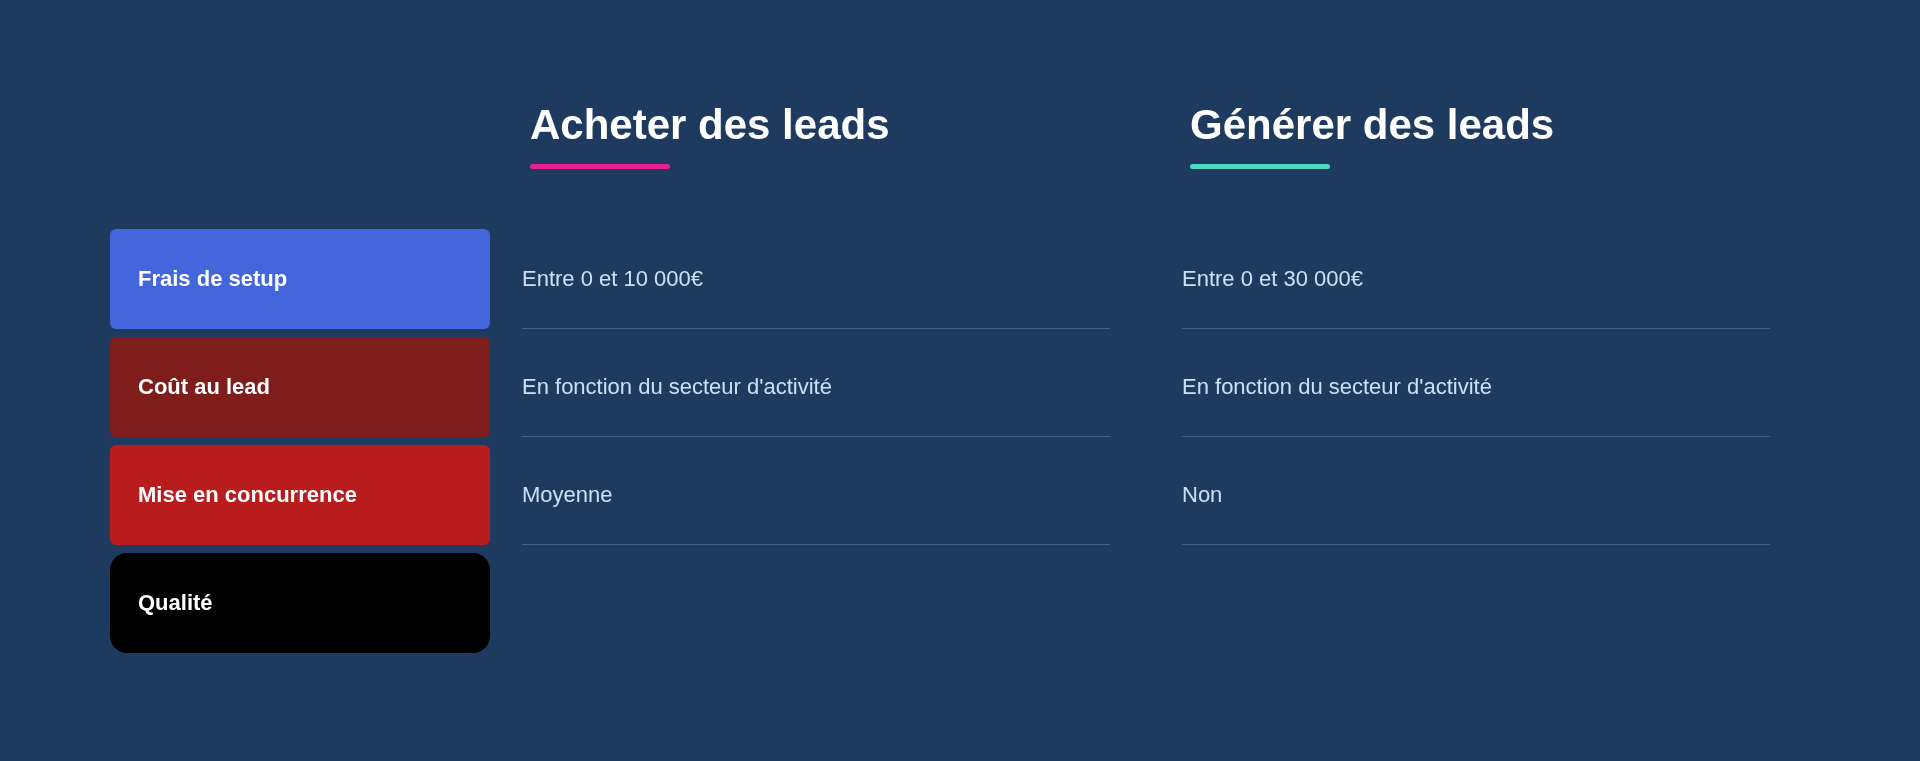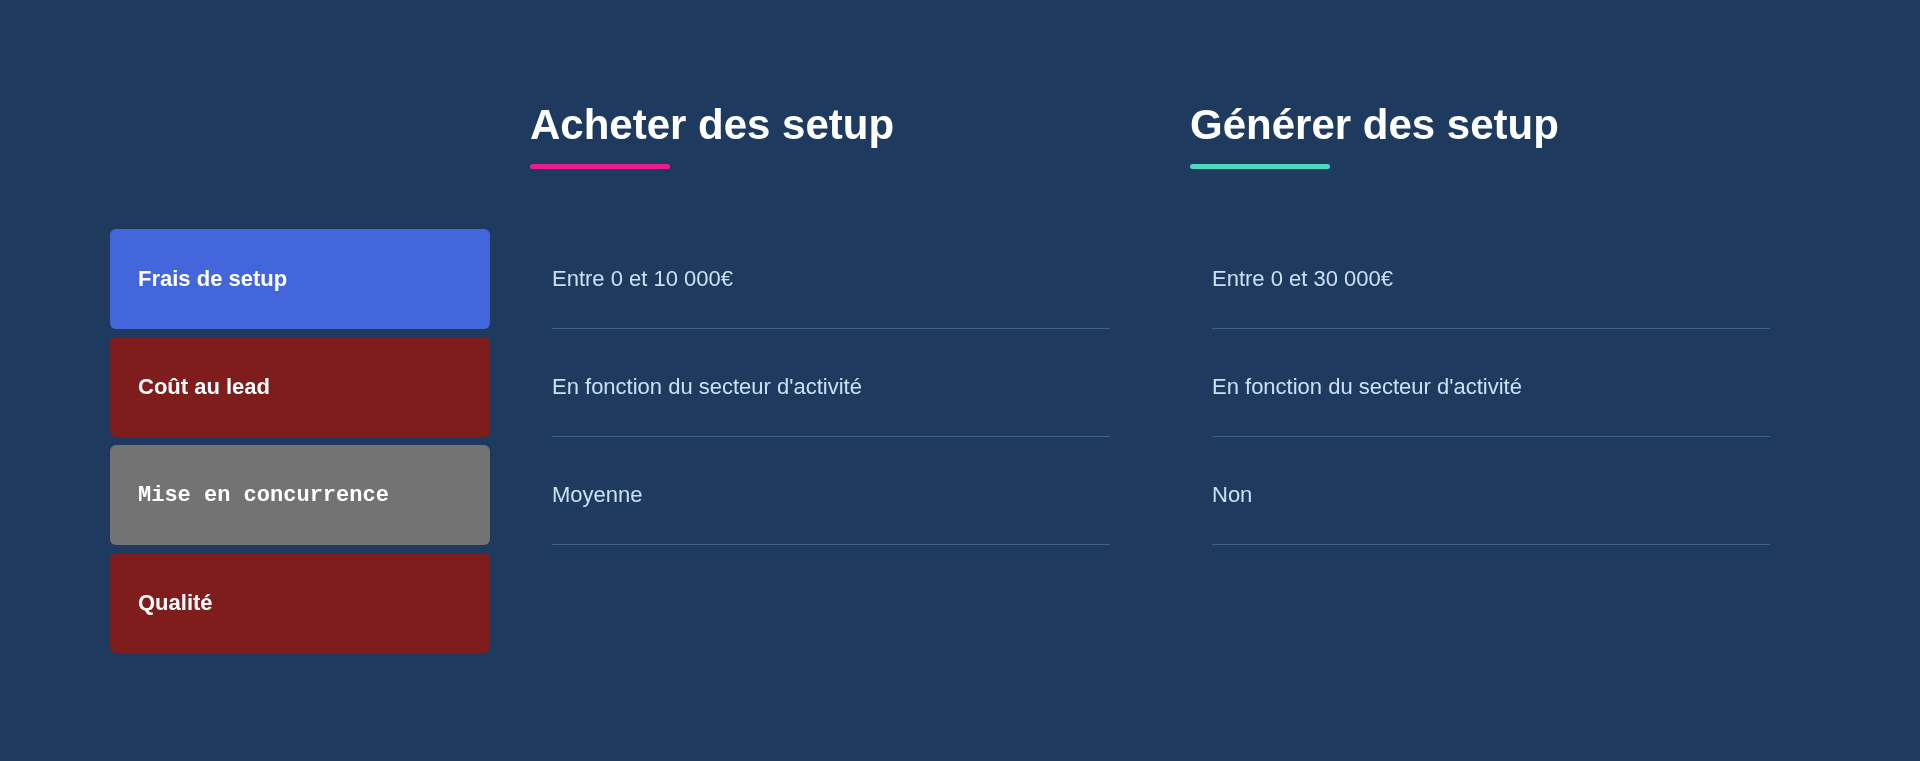--- a/index.html
+++ b/index.html
@@ -76,27 +76,27 @@
       height: 100px;
       font-size: 22px;
       font-weight: 700;
       color: #ffffff;
       margin-bottom: 8px;
       border-radius: 6px;
     }
 
     .label-blue { background-color: #4466dd; }
     .label-teal { background-color: #7f1d1d; }
-    .label-pink { background-color: #737373; font-family: Liberation Mono, monospace; }
-    .label-salmon { background-color: #7f1d1d; }
+    .label-pink { background-color: #b91c1c; }
+    .label-salmon { background-color: #000000; border-radius: 17px; }
 
     .rows-col {
       display: flex;
       flex-direction: column;
-      padding: 20px 40px 0 62px;
+      padding: 20px 40px 0 32px;
     }
 
     .row-value {
       height: 100px;
       display: flex;
       align-items: center;
       font-size: 22px;
       color: #cce0f5;
       border-bottom: 1px solid rgba(150, 180, 220, 0.3);
       margin-bottom: 8px;
@@ -109,26 +109,26 @@
     }
   </style>
 </head>
 <body>
 
 <div class="comparison-container">
 
   <div class="header-left"></div>
 
   <div class="header-col">
-    <span class="header-title">Acheter des setup</span>
+    <span class="header-title">Acheter des leads</span>
     <span class="header-underline-pink"></span>
   </div>
 
   <div class="header-col">
-    <span class="header-title">Générer des setup</span>
+    <span class="header-title">Générer des leads</span>
     <span class="header-underline-teal"></span>
   </div>
 
   <div class="rows-left" id="row-labels">
       <div class="row-label label-blue">Frais de setup</div>
       <div class="row-label label-teal">Coût au lead</div>
       <div class="row-label label-pink">Mise en concurrence</div>
       <div class="row-label label-salmon">Qualité</div>
     </div>
   <div class="rows-col" id="col1-values">

